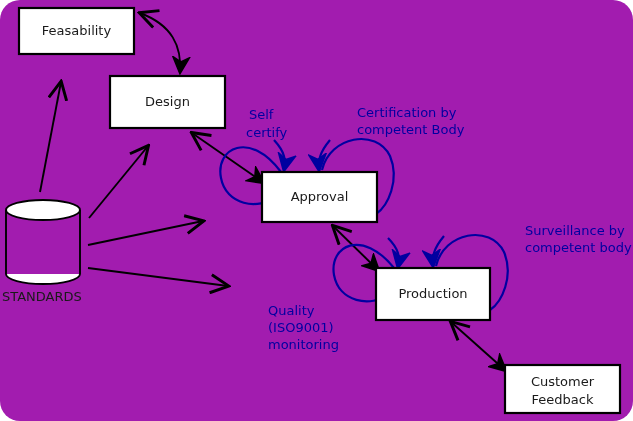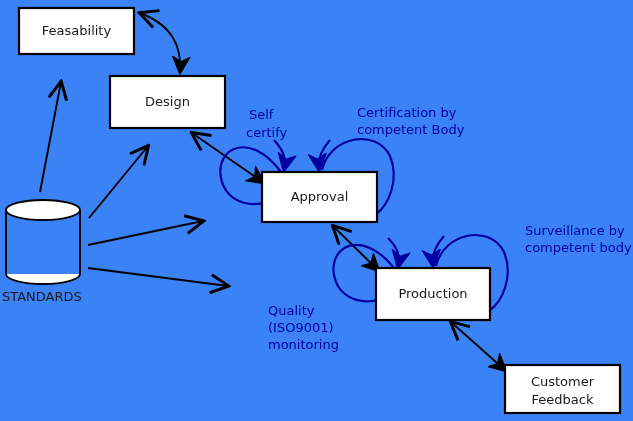--- a/index.html
+++ b/index.html
@@ -8,22 +8,23 @@
     padding: 0;
     background: #ffffff;
   }
   body {
     font-family: "DejaVu Sans", "Liberation Sans", sans-serif;
   }
   #canvas {
     position: relative;
     width: 633px;
     height: 421px;
-    background: #3b82f6;
+    background: #a21caf;
     overflow: hidden;
+    border-radius: 20px;
   }
   #diagram-svg {
     position: absolute;
     left: 0;
     top: 0;
     width: 633px;
     height: 421px;
   }
   .node-label {
     font-family: "DejaVu Sans", "Liberation Sans", sans-serif;

